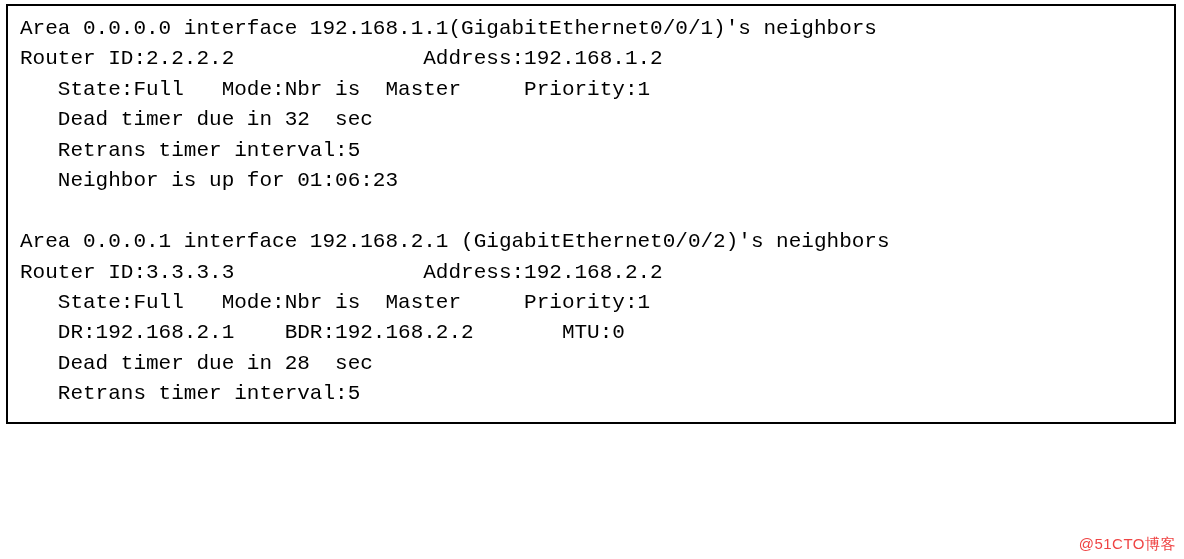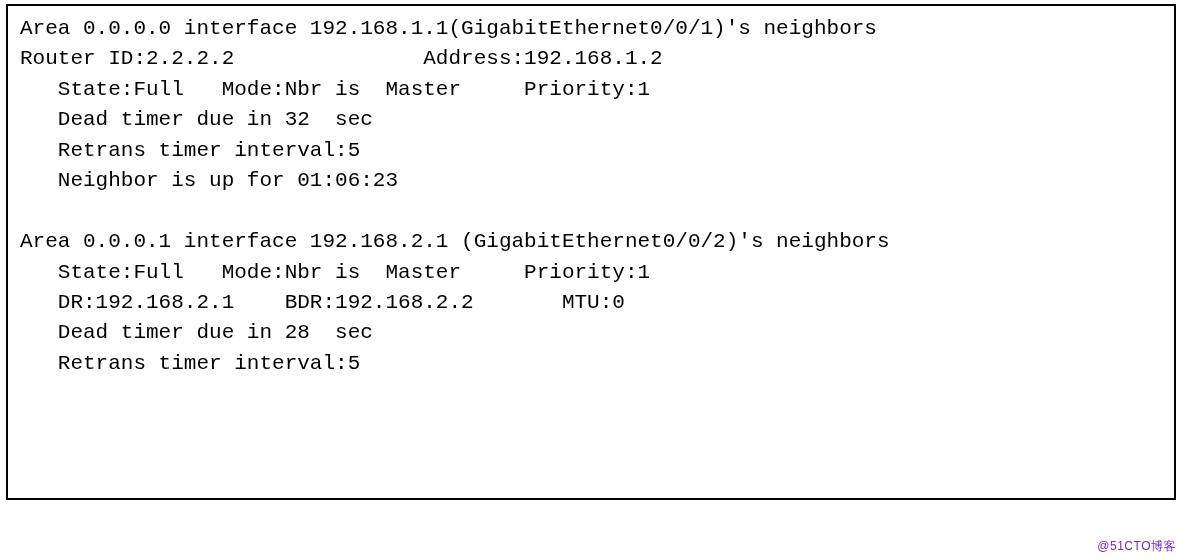--- a/index.html
+++ b/index.html
@@ -13,54 +13,55 @@
     line-height: 1.45;
     color: #000000;
     position: relative;
     box-sizing: border-box;
   }
   .frame {
     position: absolute;
     left: 6px;
     top: 4px;
     width: 1170px;
-    height: 496px;
+    height: 420px;
     border: 2px solid #000000;
     box-sizing: border-box;
     padding: 8px 12px 0 12px;
     overflow: hidden;
   }
   pre {
     margin: 0;
     font-family: inherit;
     font-size: inherit;
     white-space: pre;
   }
   .watermark {
     position: absolute;
     right: 8px;
     bottom: 4px;
     font-family: Arial, sans-serif;
-    font-size: 12px;
-    color: #6d28d9;
+    font-size: 15px;
+    color: #ef4444;
     letter-spacing: 0.5px;
     text-align: right;
   }
 </style>
 </head>
 <body>
 
 <div class="frame">
 <pre>Area 0.0.0.0 interface 192.168.1.1(GigabitEthernet0/0/1)'s neighbors</pre>
 <pre>Router ID:2.2.2.2               Address:192.168.1.2</pre>
 <pre>   State:Full   Mode:Nbr is  Master     Priority:1</pre>
 <pre>   Dead timer due in 32  sec</pre>
 <pre>   Retrans timer interval:5</pre>
 <pre>   Neighbor is up for 01:06:23</pre>
 <pre> </pre>
 <pre>Area 0.0.0.1 interface 192.168.2.1 (GigabitEthernet0/0/2)'s neighbors</pre>
+<pre>Router ID:3.3.3.3               Address:192.168.2.2</pre>
 <pre>   State:Full   Mode:Nbr is  Master     Priority:1</pre>
 <pre>   DR:192.168.2.1    BDR:192.168.2.2       MTU:0</pre>
 <pre>   Dead timer due in 28  sec</pre>
 <pre>   Retrans timer interval:5</pre>
 </div>
 
 <div class="watermark">@51CTO博客</div>
 
 </body></html>

